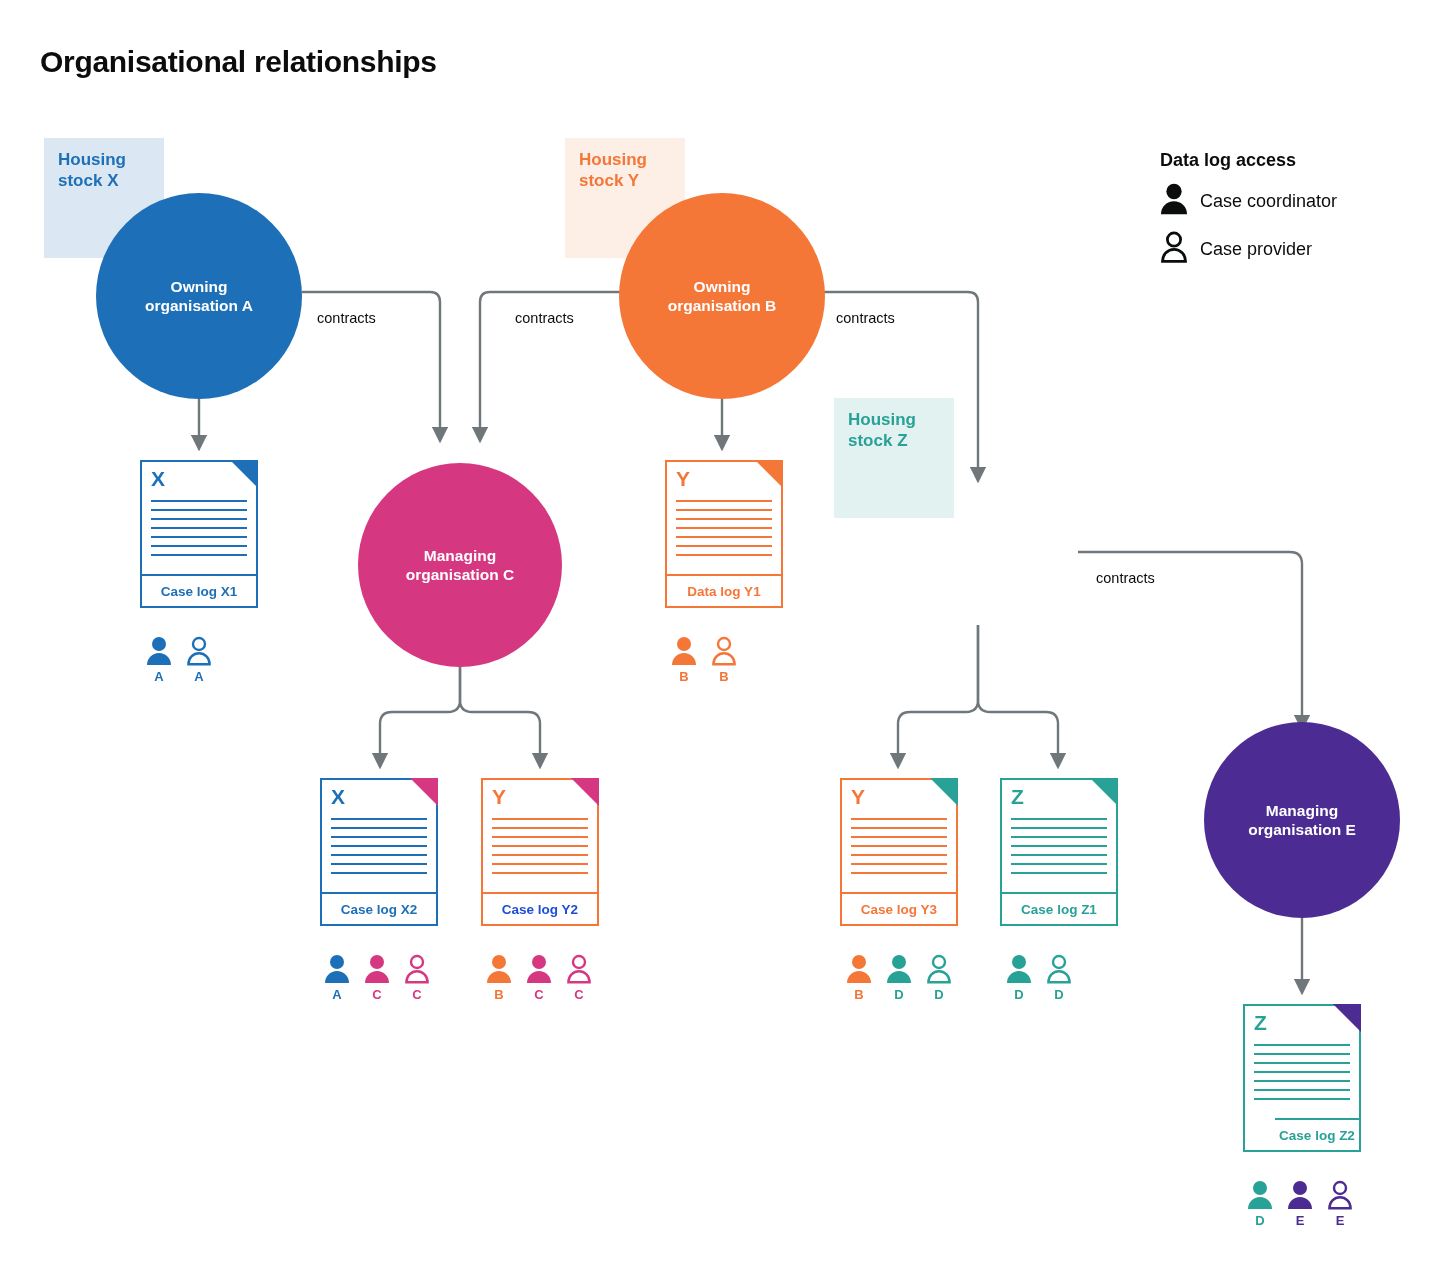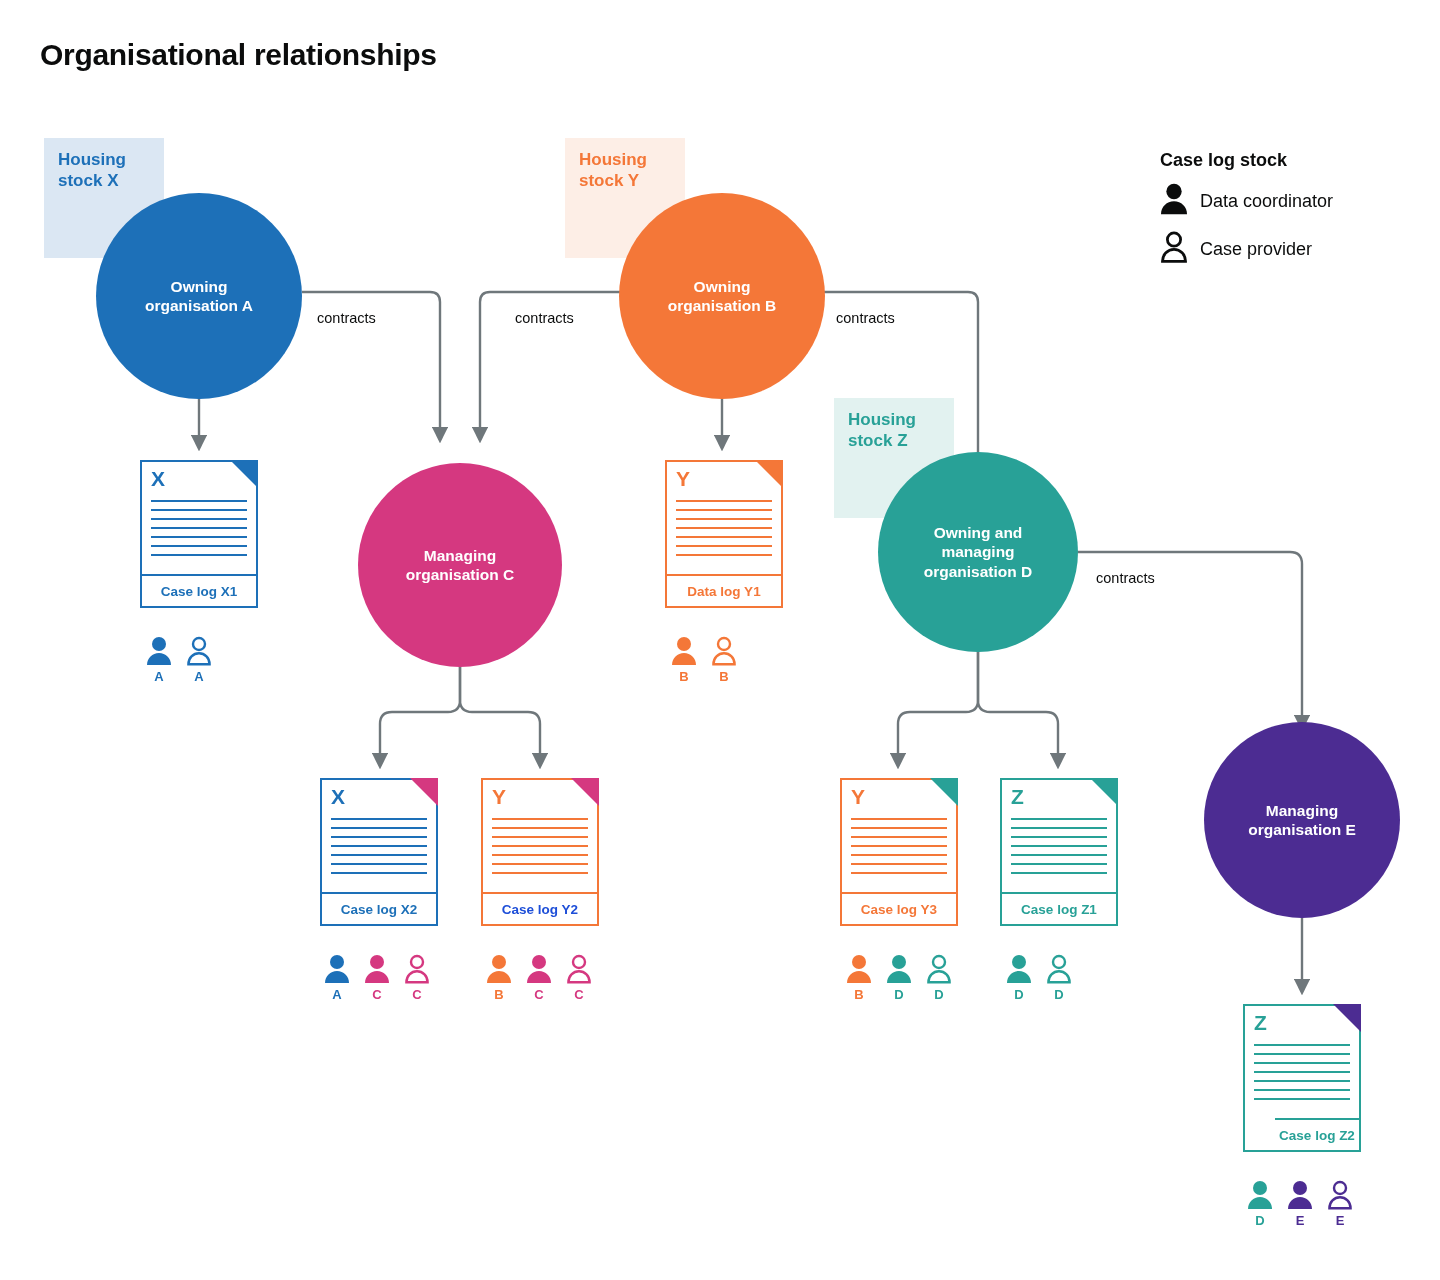--- a/index.html
+++ b/index.html
@@ -21,21 +21,21 @@
     position: absolute;
     left: 0;
     top: 0;
     width: 1440px;
     height: 1280px;
     pointer-events: none;
   }
   .title {
     position: absolute;
     left: 40px;
-    top: 38px;
+    top: 45px;
     font-size: 30px;
     font-weight: bold;
     letter-spacing: -0.3px;
   }
 
   
   .stock {
     position: absolute;
     padding: 12px 14px 14px 14px;
     font-size: 17px;
@@ -223,23 +223,20 @@
   </div>
 
   <div class="org" style="left:619px; top:193px; width:206px; height:206px; background:#f47738;">
     <span>Owning<br>organisation B</span>
   </div>
 
   <div class="org" style="left:358px; top:463px; width:204px; height:204px; background:#d53880;">
     <span>Managing<br>organisation C</span>
   </div>
 
-  <div class="org" style="left:878px; top:452px; width:200px; height:200px; background:#28a197;">
-    <span>Owning and<br>managing<br>organisation D</span>
-  </div>
 
   <div class="org" style="left:1204px; top:722px; width:196px; height:196px; background:#4c2c92;">
     <span>Managing<br>organisation E</span>
   </div>
 
   <div class="elabel" style="left:317px; top:310px;">contracts</div>
   <div class="elabel" style="left:515px; top:310px;">contracts</div>
   <div class="elabel" style="left:836px; top:310px;">contracts</div>
   <div class="elabel" style="left:1096px; top:570px;">contracts</div>
 
@@ -532,29 +529,29 @@
         <svg width="26" height="30" viewBox="0 0 26 30">
             <circle cx="13" cy="8" r="6" fill="none" stroke="#4c2c92" stroke-width="2.4"></circle>
             <path d="M2.4 28.2c0-6.3 4.8-11 10.6-11s10.6 4.7 10.6 11z" fill="none" stroke="#4c2c92" stroke-width="2.4"></path>
           </svg>
       </span>
       <span class="lbl" style="color:#4c2c92">E</span>
     </div>
   </div>
 
   <div class="legend">
-    <h2>Case log stock</h2>
+    <h2>Data log access</h2>
     <div class="row">
       <span>
         <svg width="28" height="32" viewBox="0 0 26 30">
             <circle cx="13" cy="8" r="7.2" fill="#0b0c0c"></circle>
             <path d="M0.8 29.2c0-7.1 5.5-12.2 12.2-12.2s12.2 5.1 12.2 12.2z" fill="#0b0c0c"></path>
           </svg>
       </span>
-      <span class="txt">Data coordinator</span>
+      <span class="txt">Case coordinator</span>
     </div>
     <div class="row">
       <span>
         <svg width="28" height="32" viewBox="0 0 26 30">
             <circle cx="13" cy="8" r="6.2" fill="none" stroke="#0b0c0c" stroke-width="2.6"></circle>
             <path d="M2.2 28.4c0-6.4 4.9-11.2 10.8-11.2s10.8 4.8 10.8 11.2z" fill="none" stroke="#0b0c0c" stroke-width="2.6"></path>
           </svg>
       </span>
       <span class="txt">Case provider</span>
     </div>

